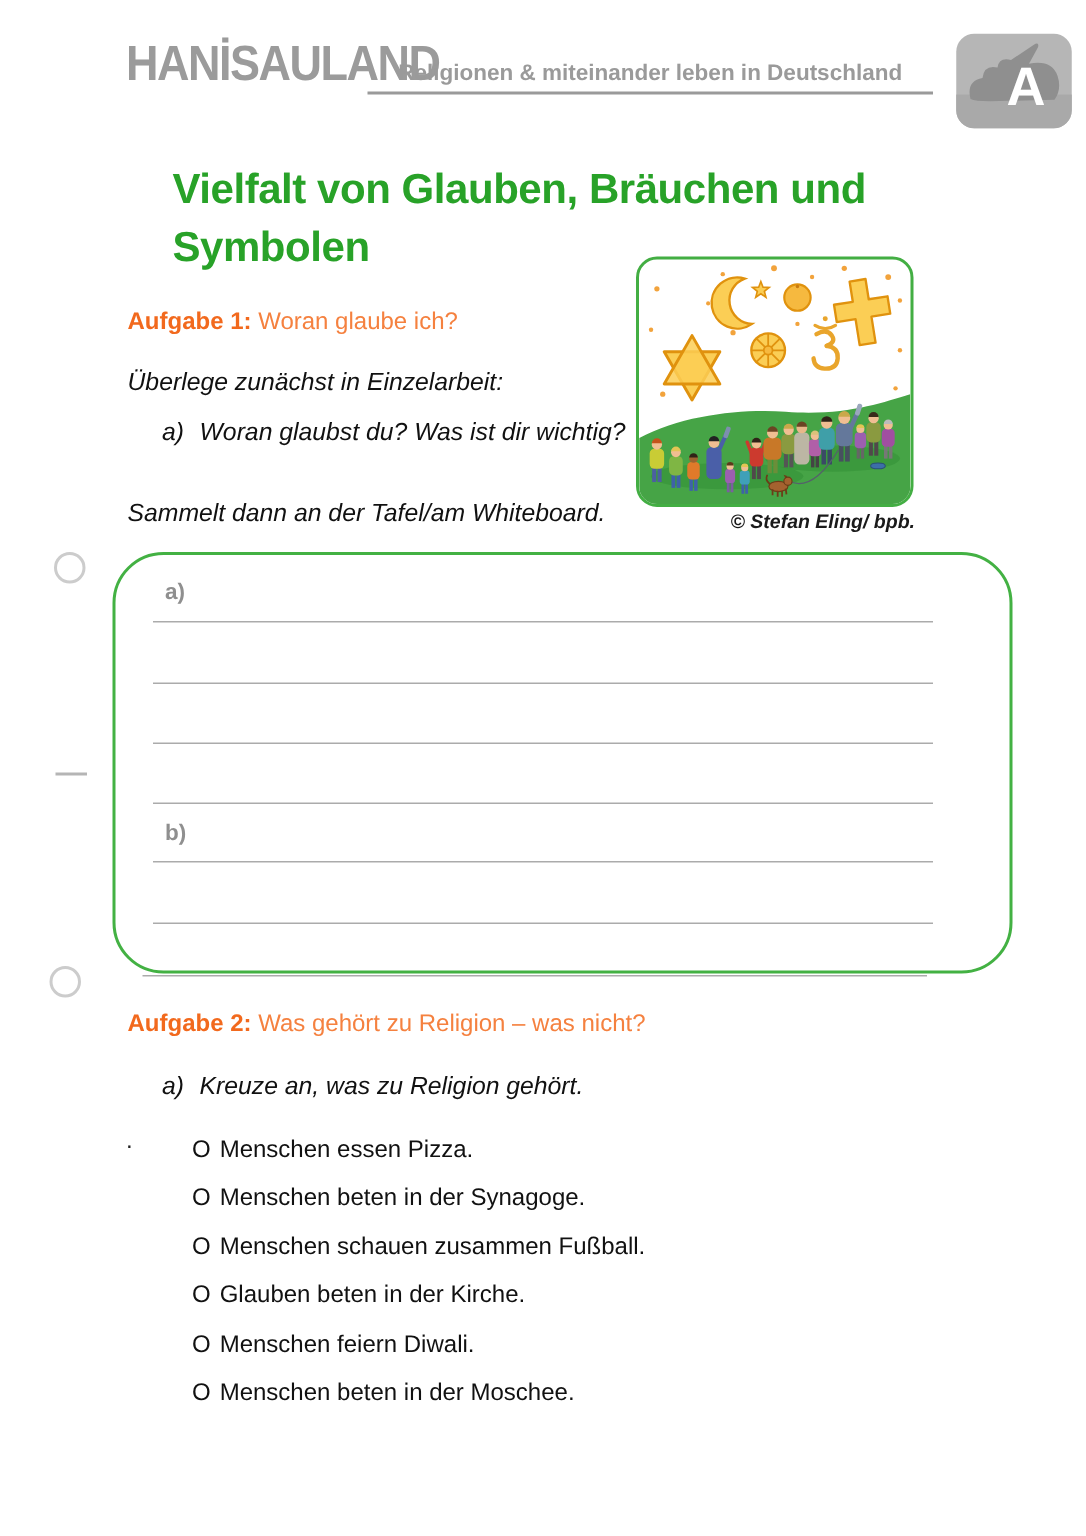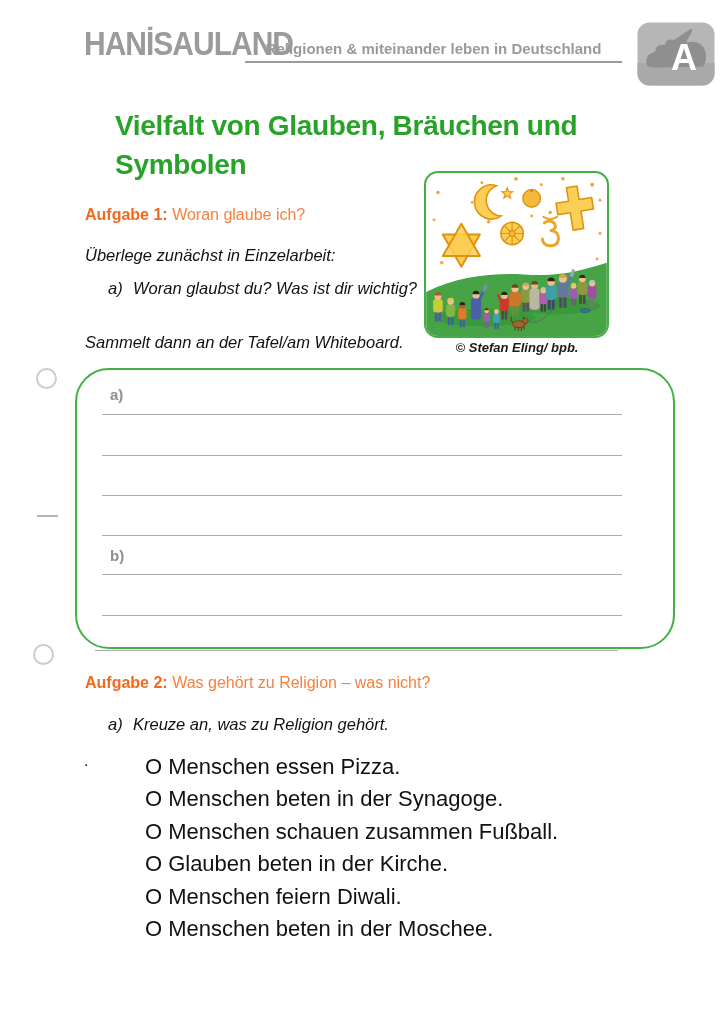--- a/index.html
+++ b/index.html
@@ -45,21 +45,21 @@
   .outro{left:85px;top:333px;text-align:center;}
 
   
   .illu{
     left:424px;top:171px;width:185px;height:167px;
     border:2.5px solid #43ae43;border-radius:14px;background:#fff;
     box-sizing:border-box;overflow:hidden;
   }
   .illu svg{display:block;width:100%;height:100%;}
   .caption{
-    left:424px;top:340px;width:186px;text-align:center;
+    left:424px;top:340px;width:186px;text-align:right;
     font-size:13px;font-style:italic;font-weight:bold;color:#1a1a1a;
   }
 
   
   .answer-box{
     left:75px;top:368px;width:600px;height:281px;box-sizing:border-box;
     border:2px solid #43b143;border-radius:34px;background:#fff;
   }
   .ab-label{position:absolute;font-size:15px;font-weight:bold;color:#8f8f8f;}
   .lblA{left:33px;top:16px;} .lblB{left:33px;top:177px;}
@@ -71,21 +71,21 @@
   
   .punch{border:2px solid #cccccc;border-radius:50%;background:transparent;box-sizing:border-box;}
   .p1{left:36px;top:368px;width:21px;height:21px;}
   .p2{left:33px;top:644px;width:21px;height:21px;}
   .fold{left:37px;top:515px;width:21px;height:2px;background:#b5b5b5;}
 
   
   .subtask2{left:108px;top:715px;}
   .subtask2 .marker{display:inline-block;width:25px;}
   .stray{left:84px;top:752px;font-size:16px;color:#222;}
-  .checklist{left:145px;top:751px;font-size:22px;color:#111;}
+  .checklist{left:128px;top:751px;font-size:16px;color:#111;}
   .checklist .row{height:32.4px;line-height:32.4px;}
   .checklist .bullet{display:inline-block;margin-right:6px;}
 </style>
 </head>
 <body>
 
 <div class="abs logo">HANİSAULAND</div>
 <div class="abs subtitle">Religionen &amp; miteinander leben in Deutschland</div>
 <div class="abs head-rule"></div>
 

